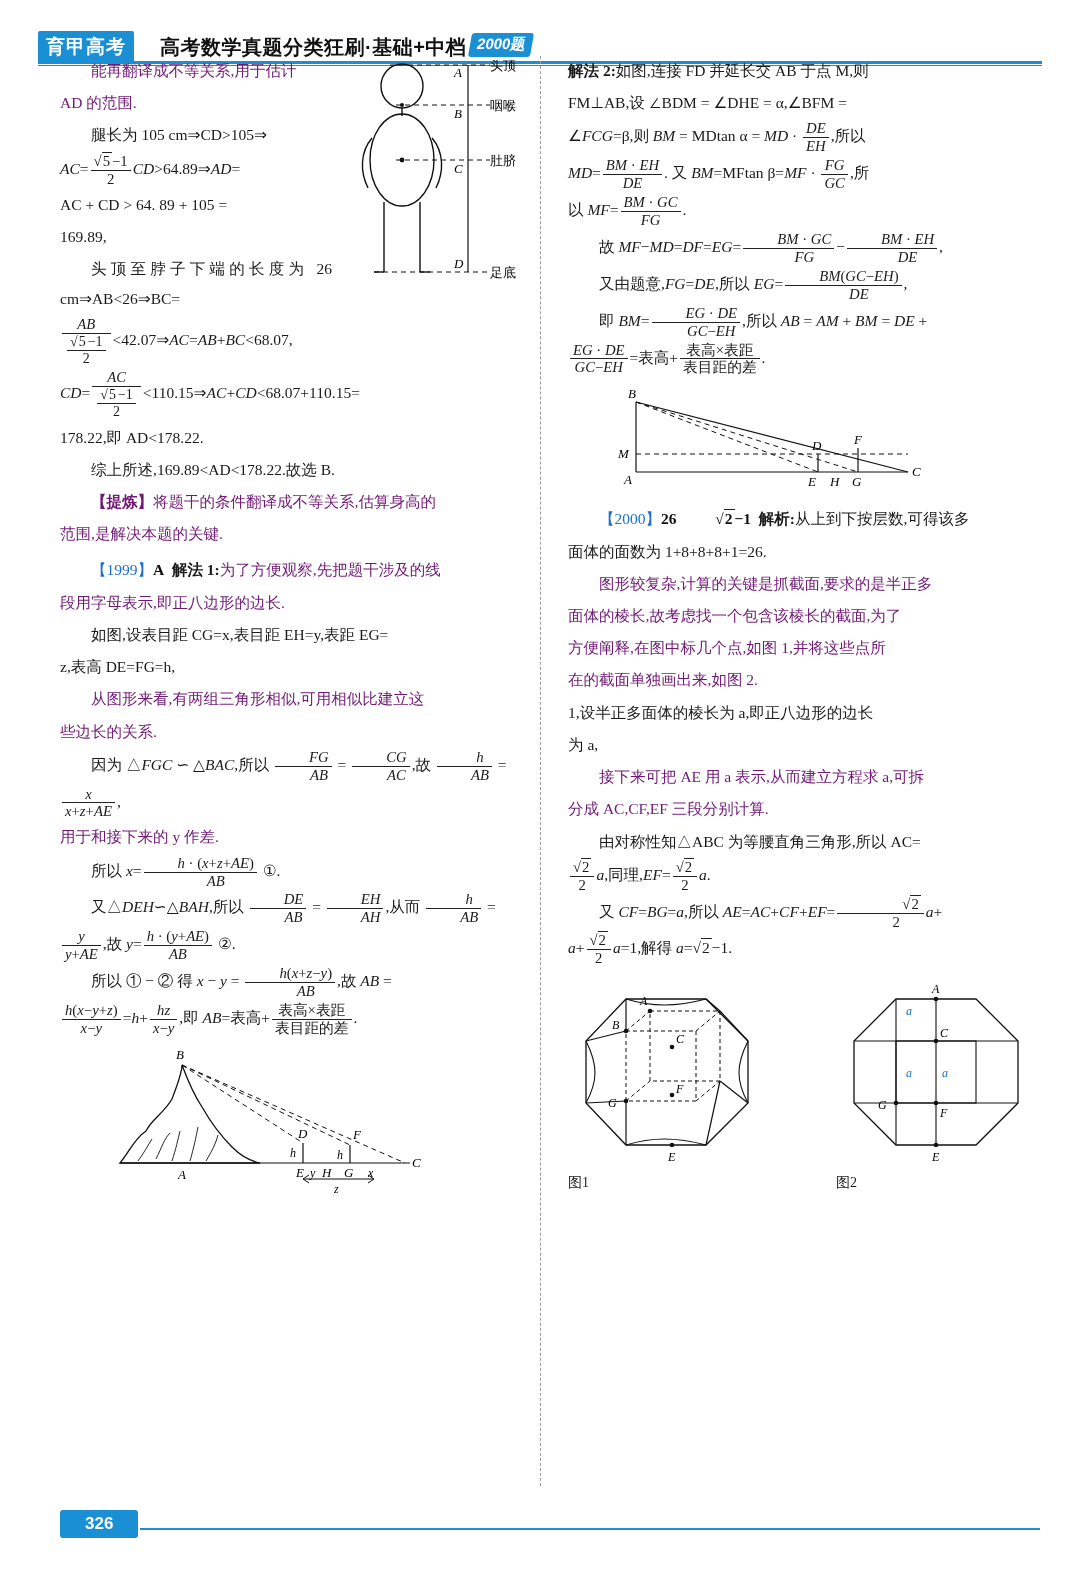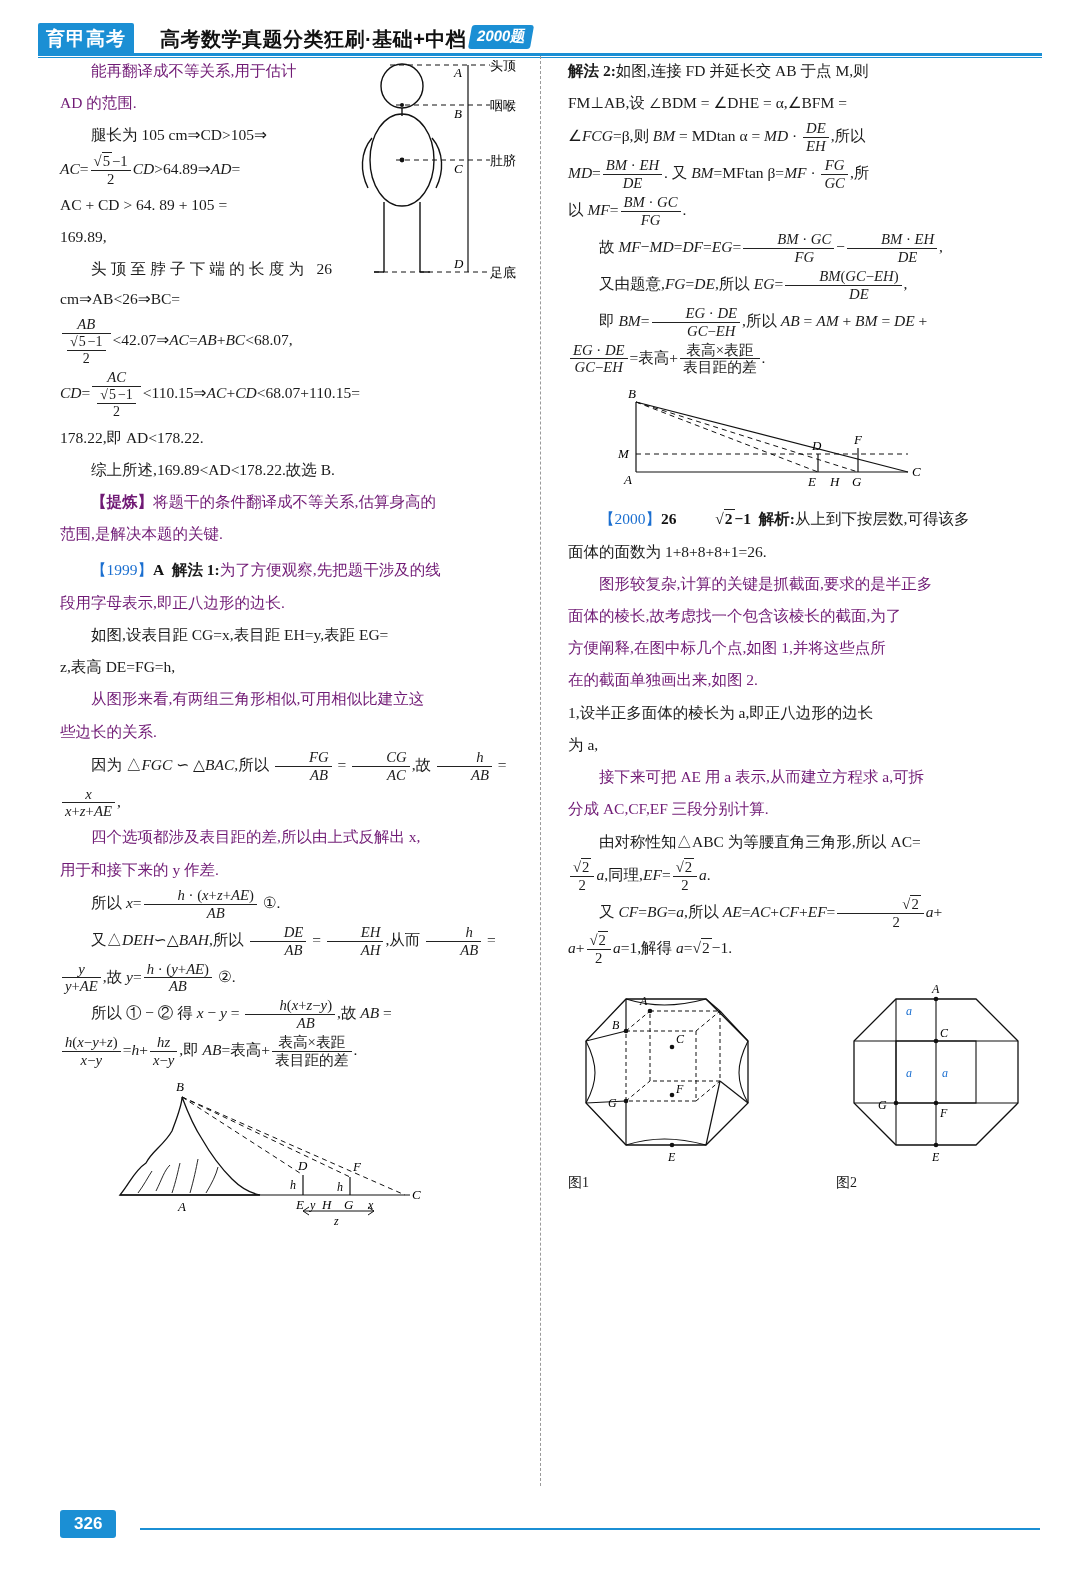--- a/index.html
+++ b/index.html
@@ -6,21 +6,21 @@
   body{
     width:1080px;height:1575px;
     background:#ffffff;
     font-family:"Liberation Serif", serif;
     color:#1a1a1a;
     position:relative;
     overflow:hidden;
   }
   
   .header{
-    position:absolute;left:0;top:9px;width:928px;height:48px;
+    position:absolute;left:0;top:17px;width:928px;height:48px;
   }
   .header-logo{
     position:absolute;left:38px;top:14px;
     background:#1b8fd4;color:#fff;
     font-family:"Liberation Sans", sans-serif;
     font-weight:bold;font-size:19px;
     padding:3px 8px 4px 8px;
     letter-spacing:1px;
     border-radius:2px;
   }
@@ -73,21 +73,21 @@
   .sqrt .rad{border-top:1px solid #222;padding:0 2px 0 1px;}
   
   .fig{position:relative;margin:4px auto;}
   svg{display:block;}
   
   .pagenum{
     position:absolute;left:60px;top:1510px;
     background:#1b8fd4;color:#fff;
     font-family:"Liberation Sans", sans-serif;
     font-weight:bold;font-size:17px;
-    padding:4px 14px;border-radius:3px;
+    padding:4px 25px;border-radius:3px;
   }
   .footer-rule{
     position:absolute;left:140px;top:1528px;width:900px;height:2px;background:#1b8fd4;
   }
   .fig-caption{text-align:left;font-size:14px;margin-top:2px;}
   .body-fig{position:relative;}
 </style>
 </head>
 <body>
 
@@ -176,21 +176,20 @@
   <p>z,表高 DE=FG=h,</p>
   <p class="blue ind">从图形来看,有两组三角形相似,可用相似比建立这</p>
   <p class="blue">些边长的关系.</p>
 
   <p class="ind">
     因为 △<span class="mathit">FGC</span> ∽ △<span class="mathit">BAC</span>,所以 <span class="frac"><span class="num"><span class="mathit">FG</span></span><span class="den"><span class="mathit">AB</span></span></span> = <span class="frac"><span class="num"><span class="mathit">CG</span></span><span class="den"><span class="mathit">AC</span></span></span>,故 <span class="frac"><span class="num"><span class="mathit">h</span></span><span class="den"><span class="mathit">AB</span></span></span> =
   </p>
   <p>
     <span class="frac"><span class="num"><span class="mathit">x</span></span><span class="den"><span class="mathit">x</span>+<span class="mathit">z</span>+<span class="mathit">AE</span></span></span>,
   </p>
-  <p class="blue ind">四个选项都涉及表目距的差,所以由上式反解出 x,</p>
   <p class="blue">用于和接下来的 y 作差.</p>
 
   <p class="ind">
     所以 <span class="mathit">x</span>=<span class="frac"><span class="num"><span class="mathit">h</span> · (<span class="mathit">x</span>+<span class="mathit">z</span>+<span class="mathit">AE</span>)</span><span class="den"><span class="mathit">AB</span></span></span> ①.
   </p>
 
   <p class="ind">
     又△<span class="mathit">DEH</span>∽△<span class="mathit">BAH</span>,所以 <span class="frac"><span class="num"><span class="mathit">DE</span></span><span class="den"><span class="mathit">AB</span></span></span> = <span class="frac"><span class="num"><span class="mathit">EH</span></span><span class="den"><span class="mathit">AH</span></span></span>,从而 <span class="frac"><span class="num"><span class="mathit">h</span></span><span class="den"><span class="mathit">AB</span></span></span> =
   </p>
   <p>

